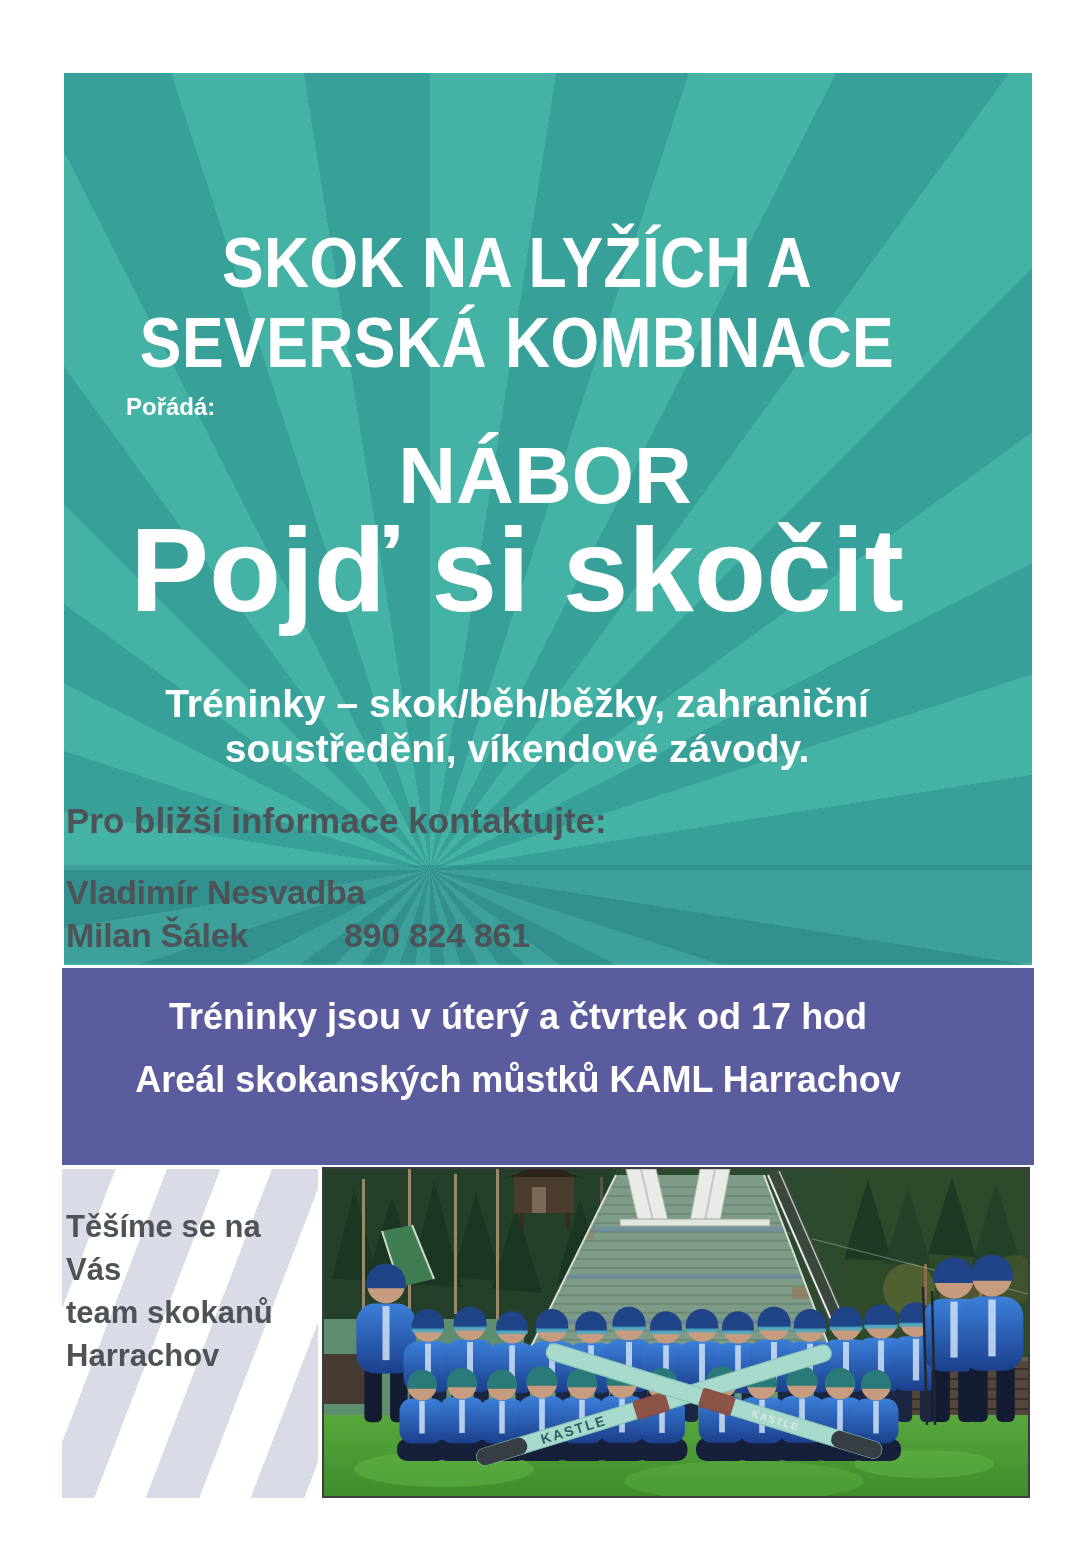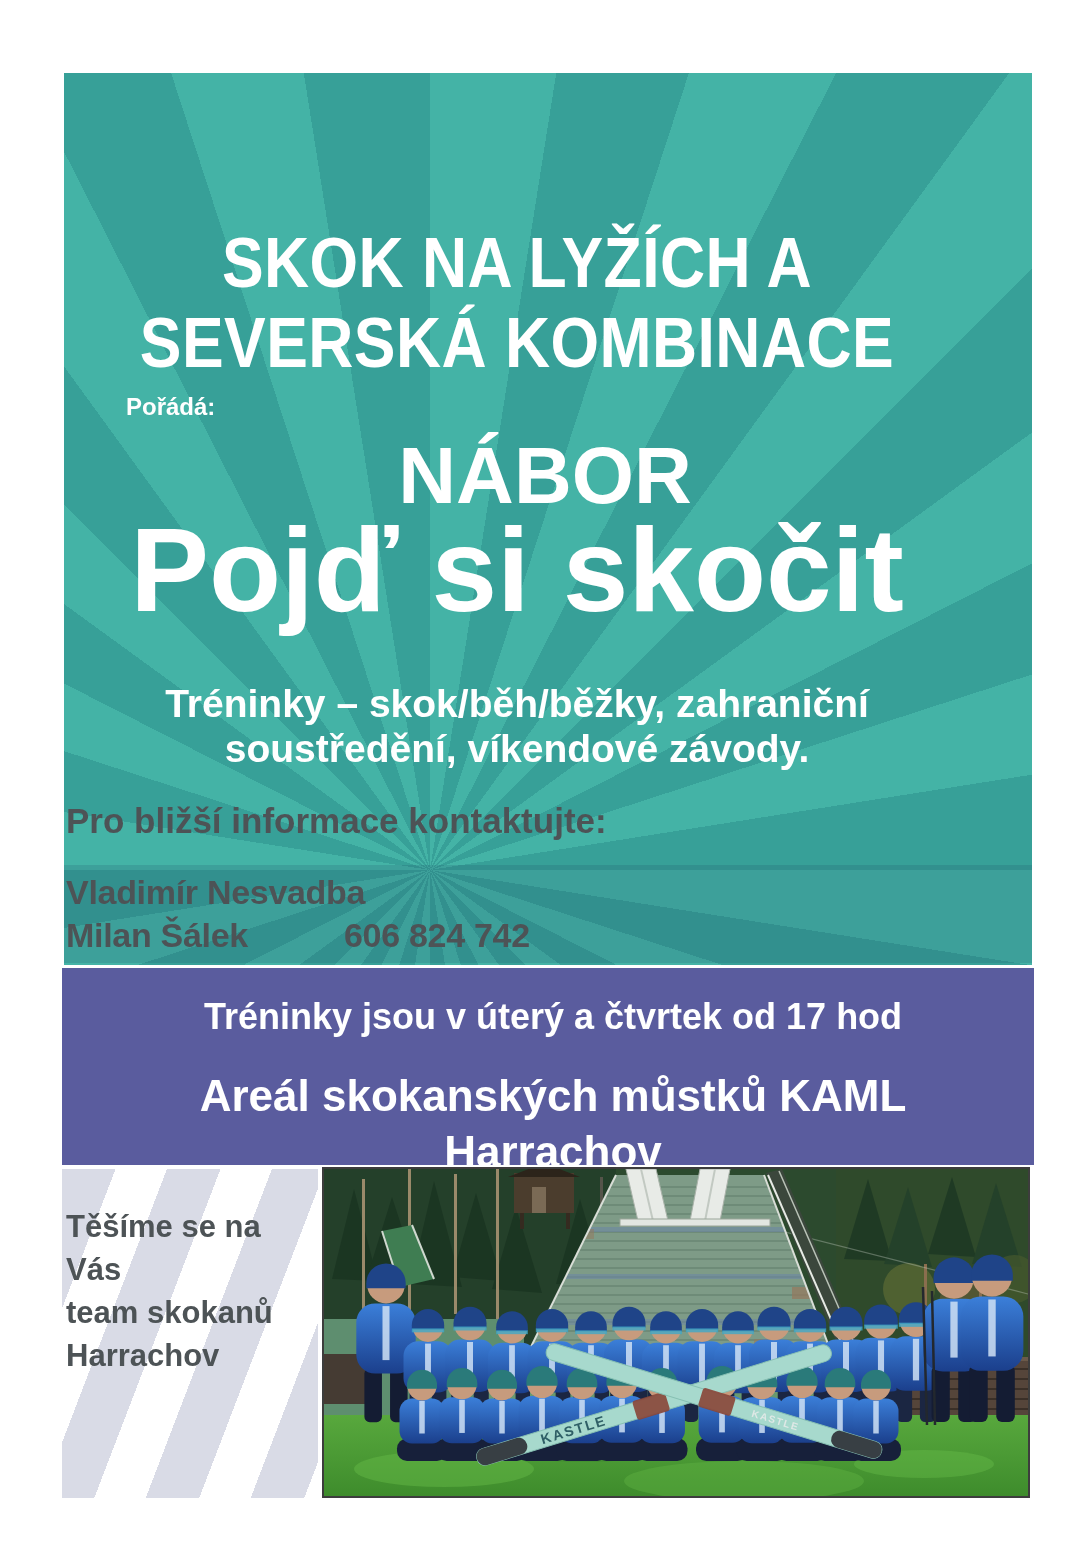--- a/index.html
+++ b/index.html
@@ -17,23 +17,23 @@
   .headline{top:437px;font-size:118px;line-height:120px;}
   .activities{top:608px;font-size:39px;line-height:45px;}
   .contact-intro{position:absolute;left:2px;top:730px;font-size:35px;line-height:36px;color:#4d5356;}
   .contacts{position:absolute;left:2px;top:798px;font-size:34px;line-height:43px;color:#4d5356;z-index:2;letter-spacing:-.3px;}
   .contact-row{display:flex;}
   .contact-name{width:278px;flex:0 0 278px;white-space:nowrap;}
   .contact-phone{white-space:nowrap;}
 
   
   .band{position:absolute;left:62px;top:968px;width:972px;height:197px;background:#5a5c9e;color:#ffffff;}
-  .band-center{position:absolute;left:0;width:912px;text-align:center;margin-left:35px;}
+  .band-center{position:absolute;left:0;width:912px;text-align:center;}
   .band-schedule{top:28px;font-size:36px;line-height:42px;}
-  .band-venue{top:100px;font-size:44px;line-height:56px;}
+  .band-venue{top:84px;font-size:36px;line-height:56px;}
 
   
   .closing-panel{position:absolute;left:62px;top:1169px;width:256px;height:329px;
         background:repeating-linear-gradient(111deg,#d9dbe6 0 50px,#ffffff 50px 98px);}
   .closing-text{position:absolute;left:4px;top:36px;font-size:31px;line-height:43px;color:#4d5356;}
 
   
   .photo{position:absolute;left:322px;top:1167px;width:704px;height:327px;border:2px solid #3d3d3d;background:#2c4a2e;}
   .photo svg{display:block;}
 </style>
@@ -62,21 +62,21 @@
     <div class="hero-center headline">Pojď si skočit</div>
 
     <div class="contact-intro">Pro bližší informace kontaktujte:</div>
 
     <div class="contacts">
       <div class="contact-row">
         <span class="contact-name">Vladimír Nesvadba</span>
       </div>
       <div class="contact-row">
         <span class="contact-name">Milan Šálek</span>
-        <span class="contact-phone">606 824 742</span>
+        <span class="contact-phone">890 824 861</span>
       </div>
     </div>
   </div>
 
   <div class="band">
     <div class="band-center band-schedule">Tréninky jsou v úterý a čtvrtek od 17 hod</div>
     <div class="band-center band-venue">Areál skokanských můstků KAML Harrachov</div>
   </div>
 
   <div class="closing-panel">

